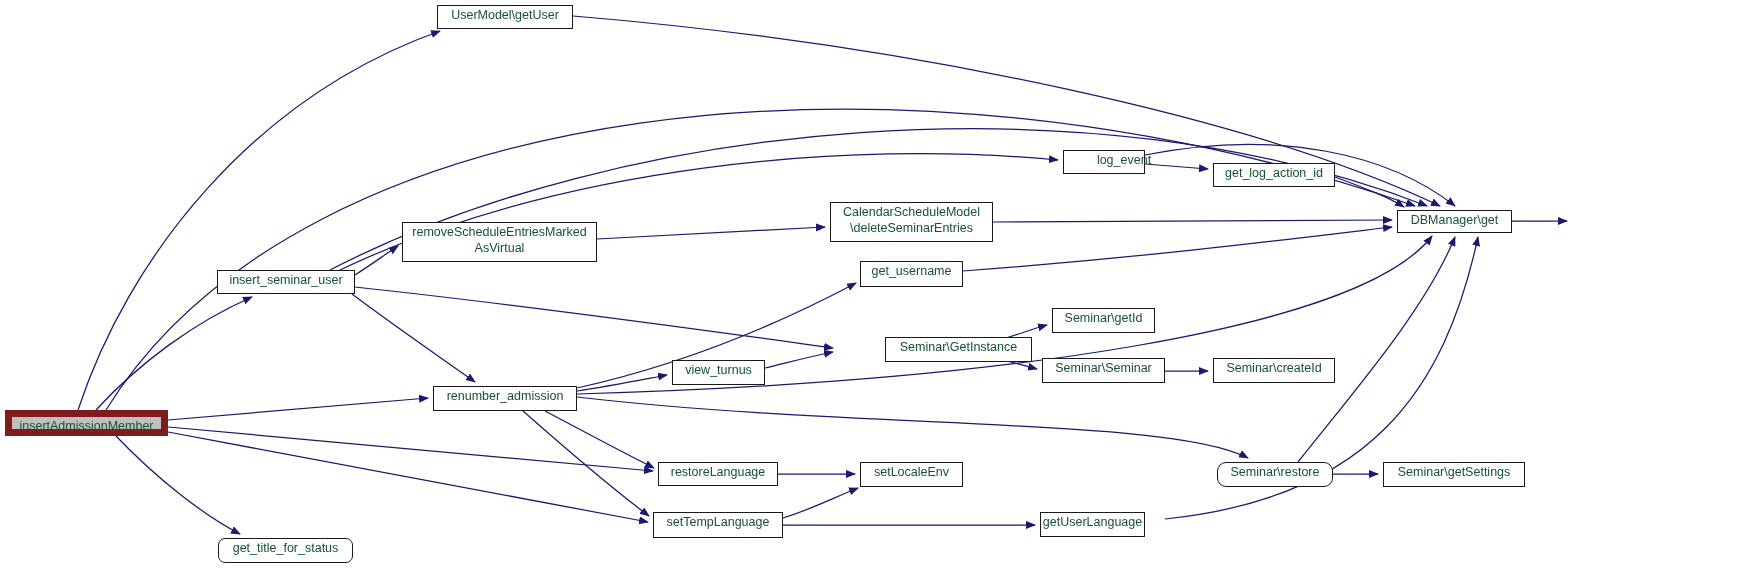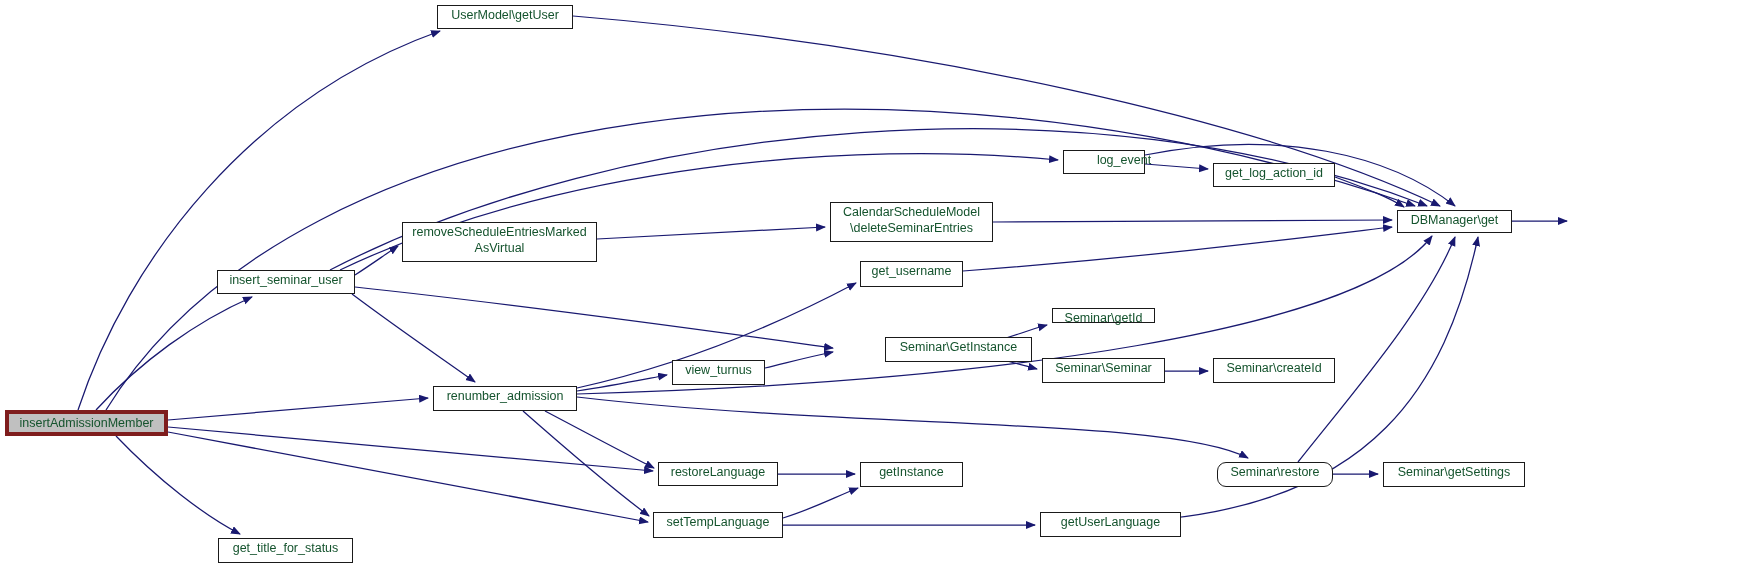--- a/index.html
+++ b/index.html
@@ -21,21 +21,21 @@
     line-height:1.3;
     display:flex;
     justify-content:center;
     text-align:center;
     white-space:pre-line;
     padding:1px 3px;
     cursor:pointer;
   }
   .node.root{
     background:#c0c0c0;
-    border:4px solid #7f1d1d;
+    border:7px solid #7f1d1d;
     cursor:default;
   }
   .edge{fill:none;stroke:#191970;stroke-width:1.25px;}
 </style>
 </head>
 <body>
 
 <div id="canvas">
   <svg id="edge-layer" viewBox="0 0 1740 569" xmlns="http://www.w3.org/2000/svg">
     <defs>
@@ -88,25 +88,25 @@
     <div class="node" style="left: 217px; top: 270px; width: 138px; height: 24px;"><span>insert_seminar_user</span></div>
     <div class="node" style="left: 402px; top: 222px; width: 195px; height: 40px;"><span>removeScheduleEntriesMarked
 AsVirtual</span></div>
     <div class="node" style="left: 830px; top: 202px; width: 163px; height: 40px;"><span>CalendarScheduleModel
 \deleteSeminarEntries</span></div>
     <div class="node" style="left: 1063px; top: 150px; width: 82px; height: 24px; padding-left: 43px;"><span>log_event</span></div>
     <div class="node" style="left: 1213px; top: 148px; width: 122px; height: 24px; margin-top: 15px;"><span>get_log_action_id</span></div>
     <div class="node" style="left: 1397px; top: 210px; width: 115px; height: 23px;"><span>DBManager\get</span></div>
     <div class="node" style="left: 860px; top: 261px; width: 103px; height: 26px;"><span>get_username</span></div>
     <div class="node" style="left: 885px; top: 337px; width: 147px; height: 25px;"><span>Seminar\GetInstance</span></div>
-    <div class="node" style="left: 1052px; top: 308px; width: 103px; height: 15px;"><span>Seminar\getId</span></div>
+    <div class="node" style="left: 1052px; top: 308px; width: 103px; height: 25px;"><span>Seminar\getId</span></div>
     <div class="node" style="left: 1042px; top: 358px; width: 123px; height: 25px;"><span>Seminar\Seminar</span></div>
     <div class="node" style="left: 1213px; top: 358px; width: 122px; height: 25px;"><span>Seminar\createId</span></div>
     <div class="node" style="left: 672px; top: 360px; width: 93px; height: 25px;"><span>view_turnus</span></div>
     <div class="node" style="left: 433px; top: 386px; width: 144px; height: 25px;"><span>renumber_admission</span></div>
     <div class="node" style="left: 658px; top: 462px; width: 120px; height: 24px;"><span>restoreLanguage</span></div>
-    <div class="node" style="left: 860px; top: 462px; width: 103px; height: 25px;"><span>getInstance</span></div>
+    <div class="node" style="left: 860px; top: 462px; width: 103px; height: 25px;"><span>setLocaleEnv</span></div>
     <div class="node" style="left: 653px; top: 512px; width: 130px; height: 26px;"><span>setTempLanguage</span></div>
-    <div class="node" style="left: 1040px; top: 512px; width: 141px; height: 25px;"><span>getUserLanguage</span></div>
+    <div class="node" style="left: 1040px; top: 512px; width: 105px; height: 25px;"><span>getUserLanguage</span></div>
     <div class="node" style="left: 1217px; top: 462px; width: 116px; height: 25px; border-radius: 9px;"><span>Seminar\restore</span></div>
     <div class="node" style="left: 1383px; top: 462px; width: 142px; height: 25px;"><span>Seminar\getSettings</span></div>
-    <div class="node" style="left: 218px; top: 538px; width: 135px; height: 25px;"><span>get_title_for_status</span></div>
+    <div class="node" style="left: 218px; top: 538px; width: 135px; height: 25px; border-radius: 7px;"><span>get_title_for_status</span></div>
   </div>
 
 </body></html>

